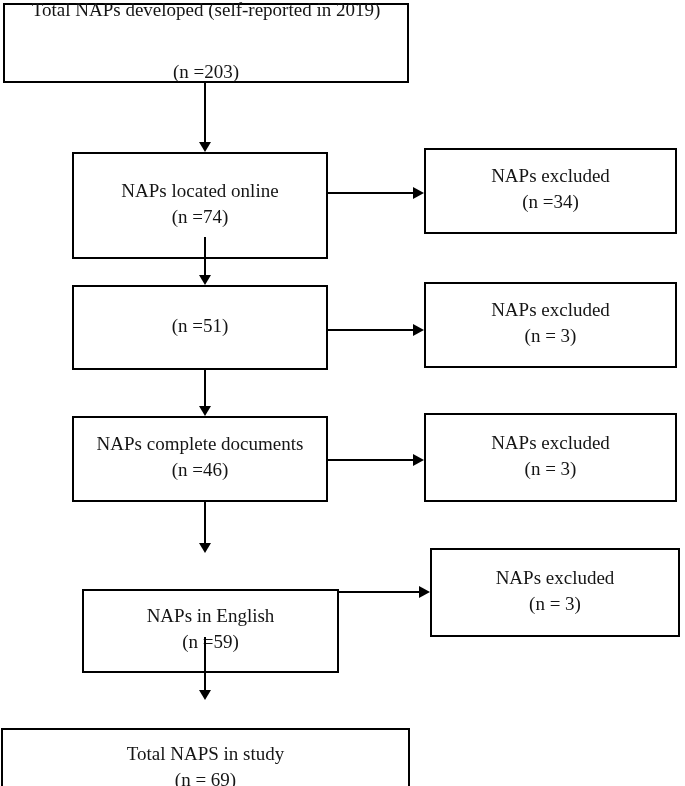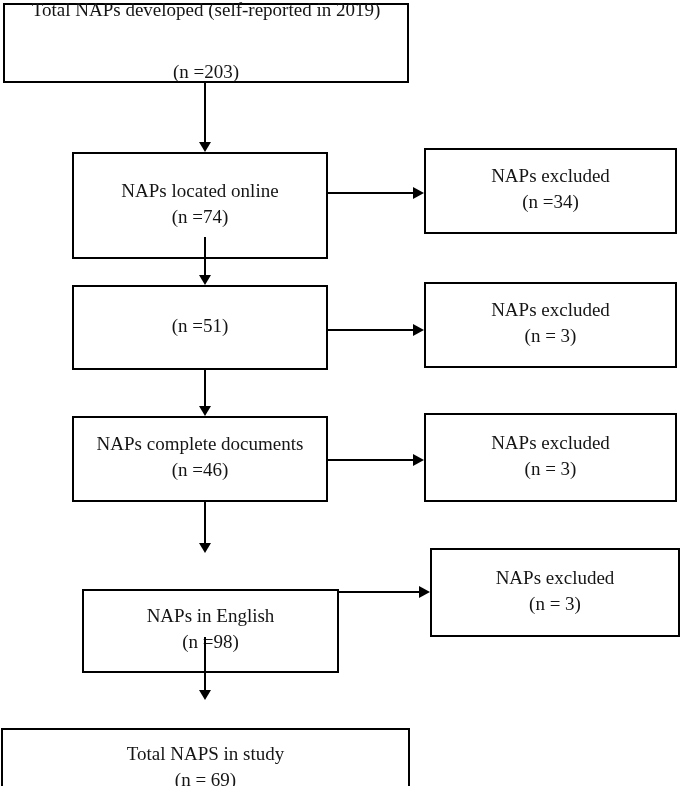--- a/index.html
+++ b/index.html
@@ -107,21 +107,21 @@
   </div>
   <div class="box" id="b2">
     <span class="line">(n =51)</span>
   </div>
   <div class="box" id="b3">
     <span class="line">NAPs complete documents</span>
     <span class="line">(n =46)</span>
   </div>
   <div class="box" id="b4">
     <span class="line">NAPs in English</span>
-    <span class="line">(n =98)</span>
+    <span class="line">(n =59)</span>
   </div>
   <div class="box" id="b5">
     <span class="line">Total NAPS in study</span>
     <span class="line">(n = 69)</span>
   </div>
 
   <div class="box" id="e0">
     <span class="line">NAPs excluded</span>
     <span class="line">(n =34)</span>
   </div>

